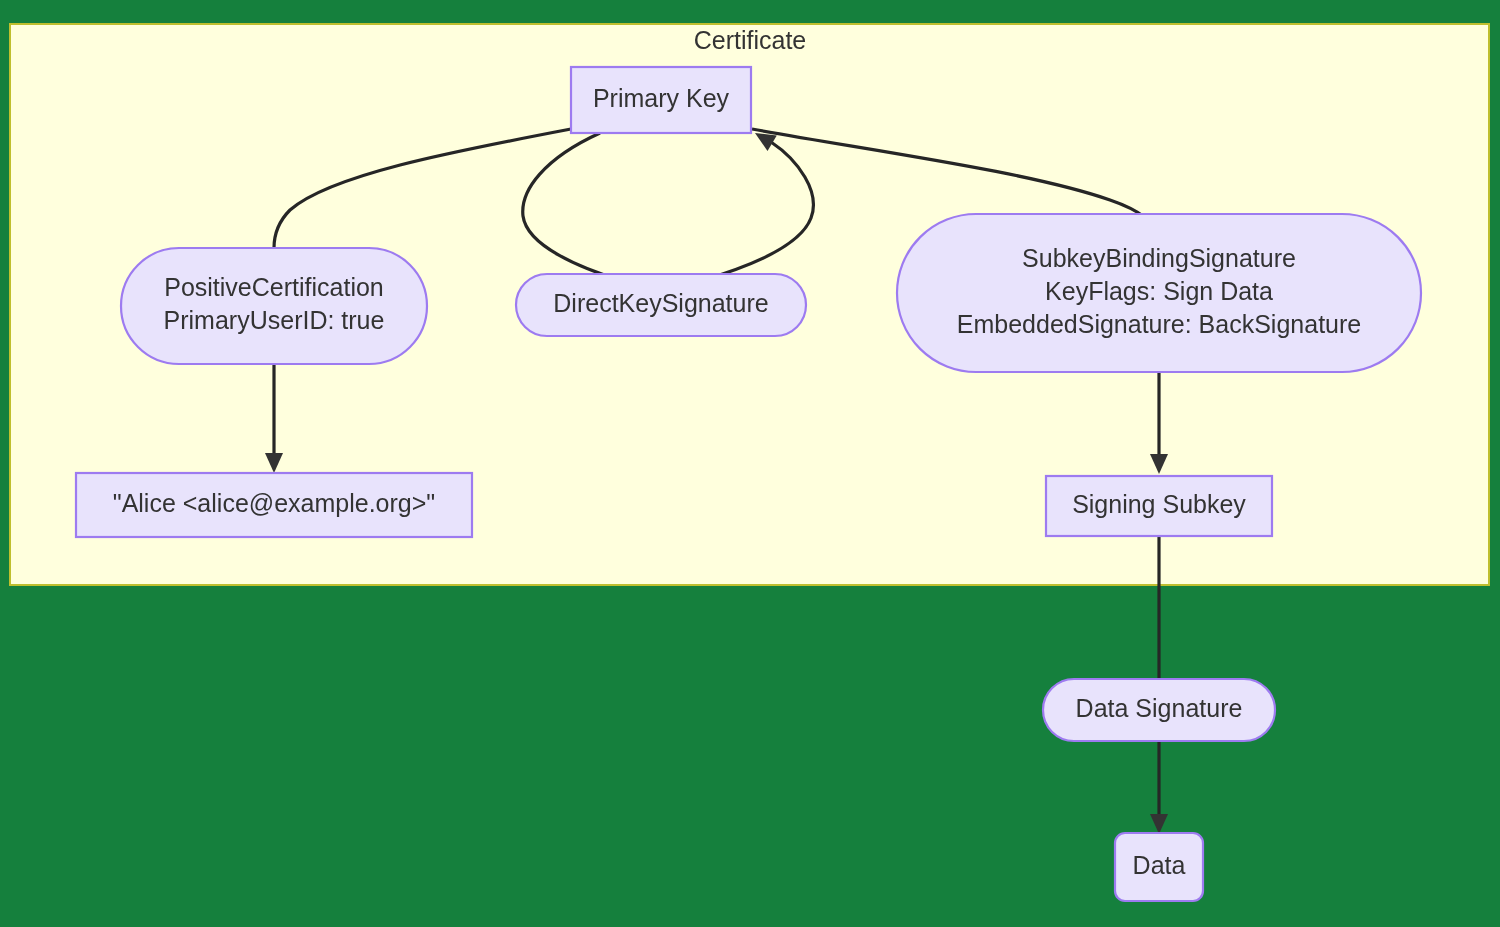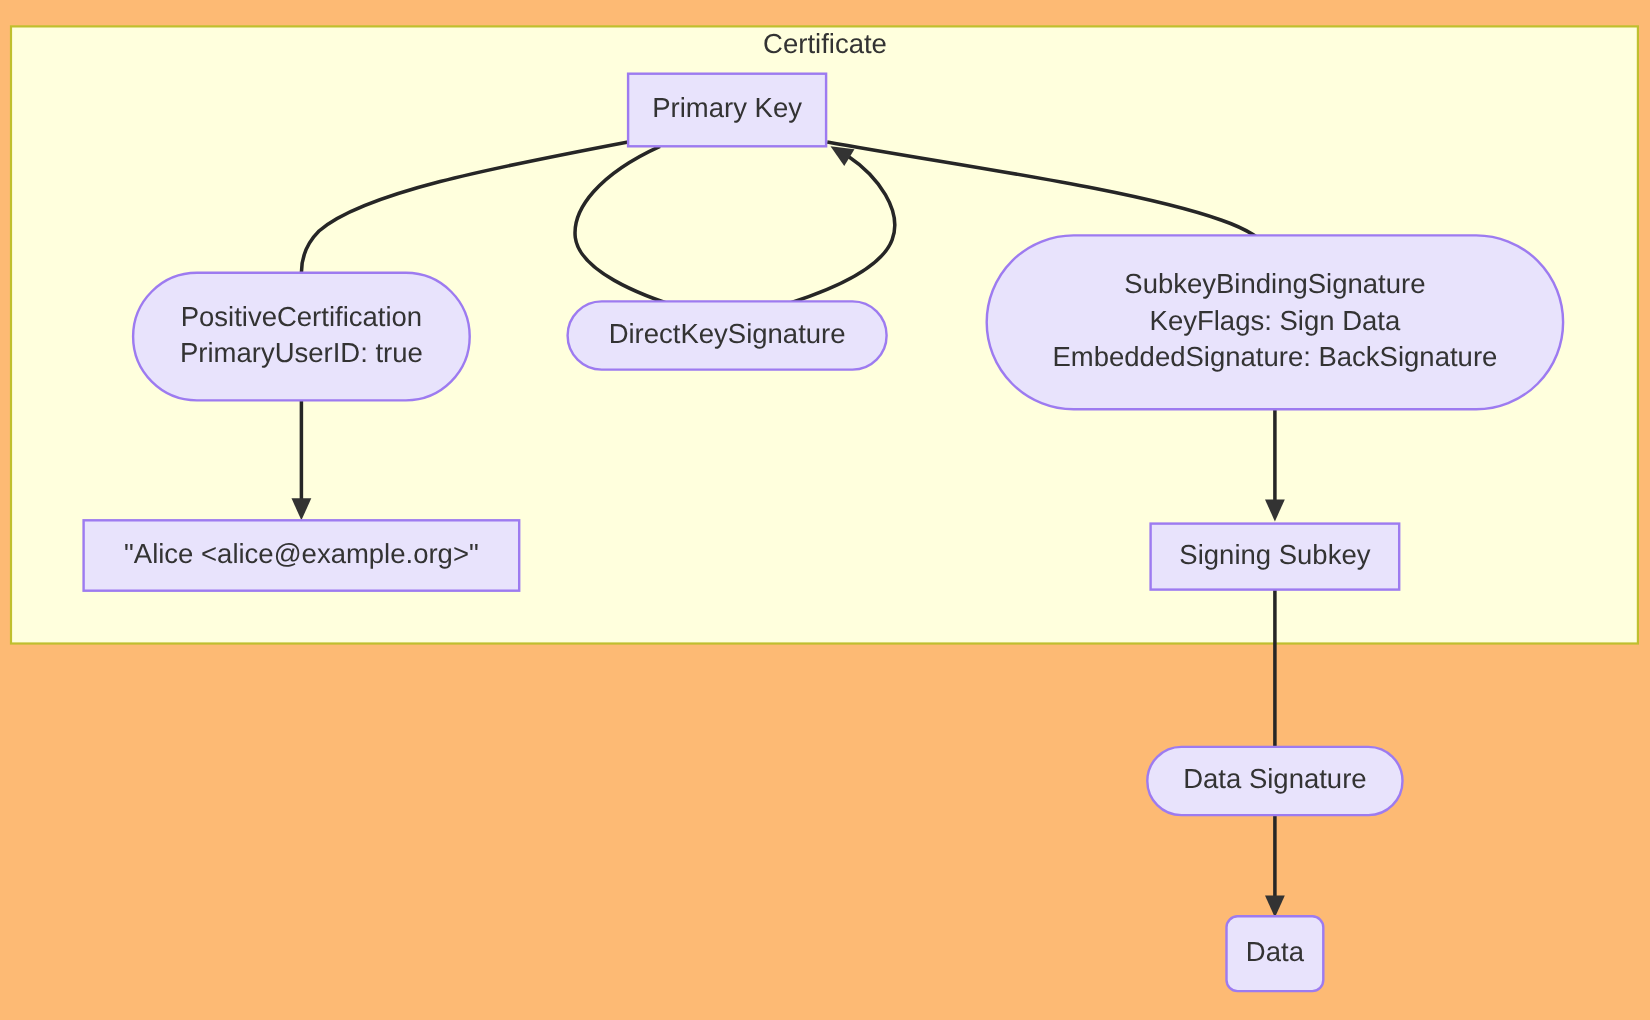--- a/index.html
+++ b/index.html
@@ -8,21 +8,21 @@
     padding: 0;
     background: #ffffff;
     width: 1500px;
     height: 927px;
     overflow: hidden;
   }
   #diagram-root {
     position: relative;
     width: 1500px;
     height: 927px;
-    background: #fdba74;
+    background: #15803d;
     font-family: "Liberation Sans", sans-serif;
   }
   svg.flowchart {
     display: block;
     width: 1500px;
     height: 927px;
   }
   .cluster-rect {
     fill: #ffffdd;
     stroke: #bfbf2e;

